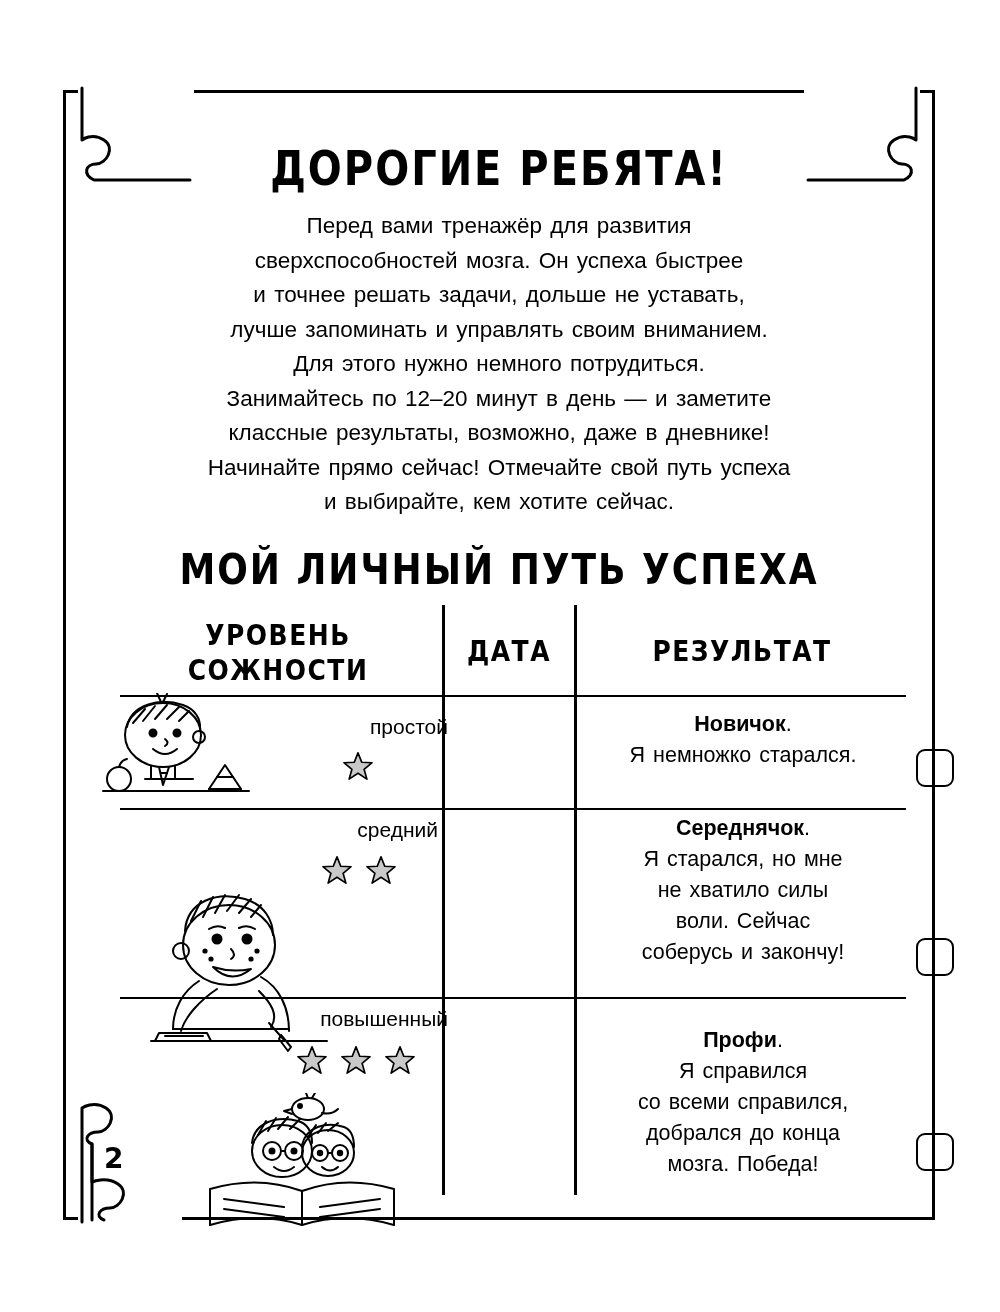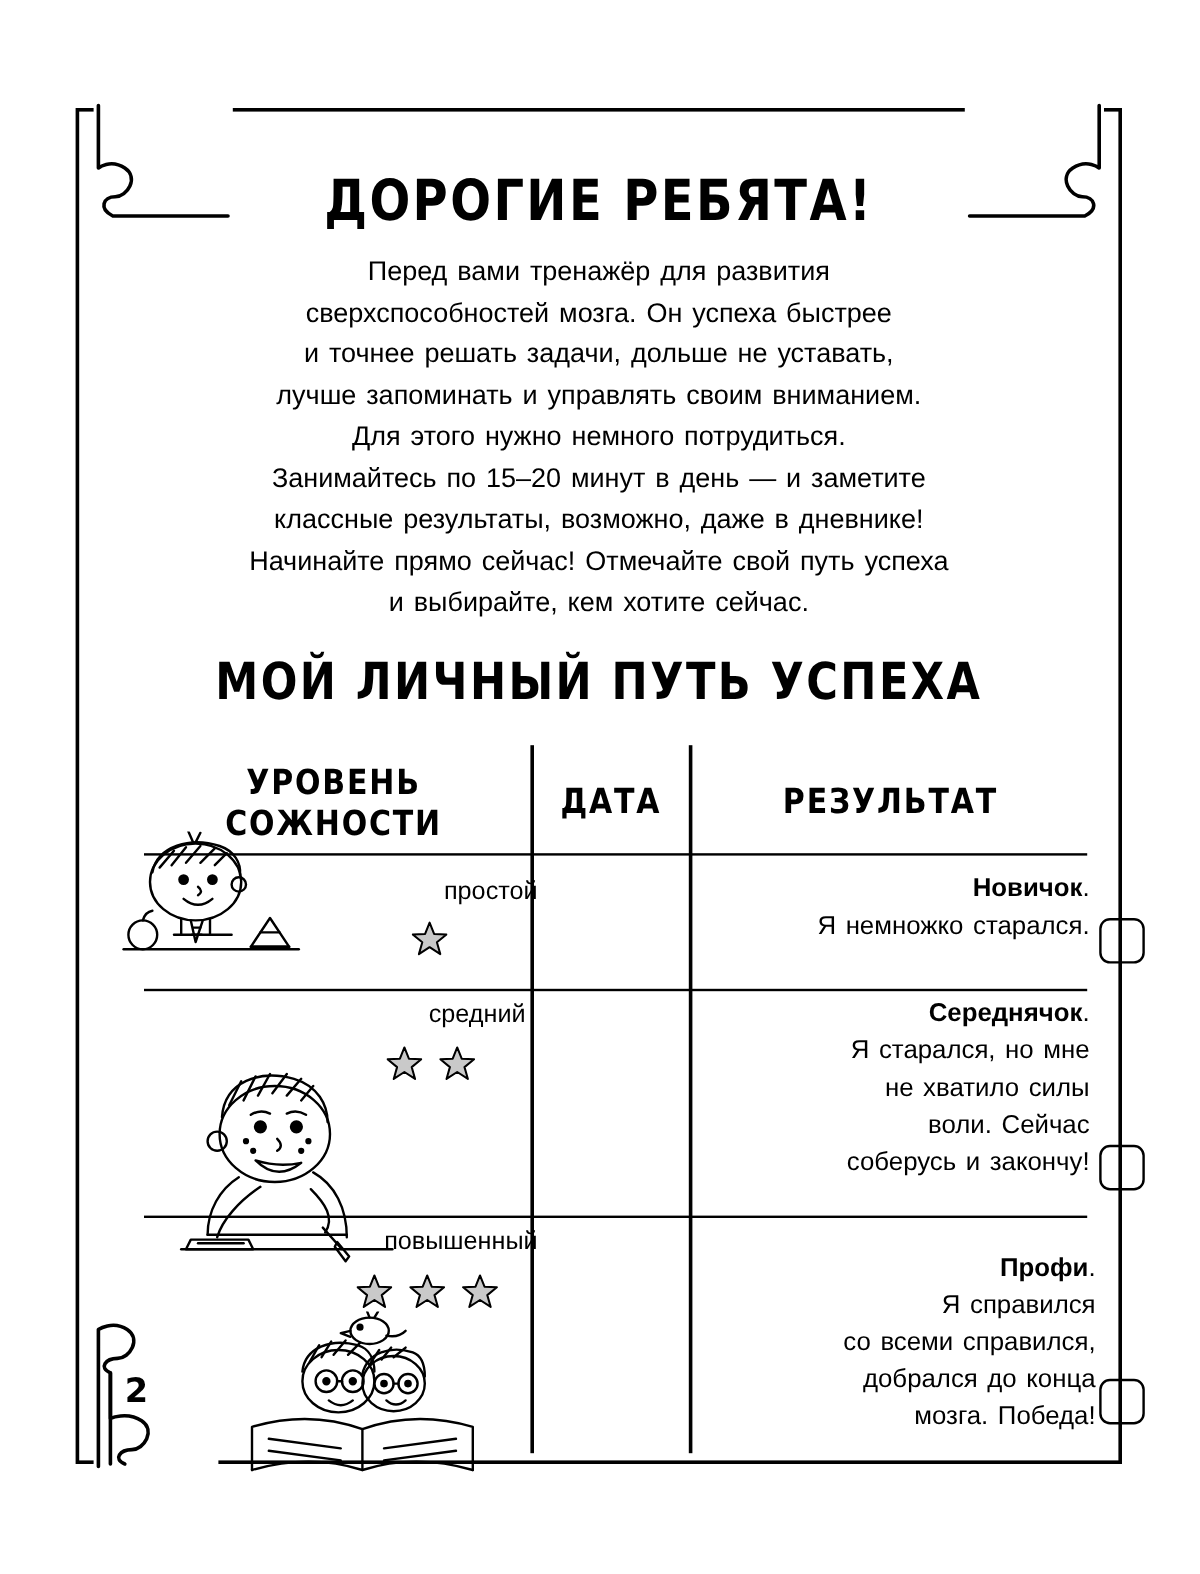--- a/index.html
+++ b/index.html
@@ -74,21 +74,21 @@
     font-size: 36px;
     letter-spacing: 2px;
     transform: scaleY(1.18);
     transform-origin: center top;
   }
 
   
   .table {
     position: absolute;
     left: 32px;
-    top: 528px;
+    top: 512px;
     width: 808px;
     height: 590px;
   }
   .vline {
     position: absolute;
     top: 0;
     width: 3px;
     background: #000;
   }
   .hline {
@@ -130,21 +130,21 @@
 
   .result {
     position: absolute;
     text-align: center;
     font-size: 21.5px;
     line-height: 31px;
     font-family: "Liberation Sans", sans-serif;
     word-spacing: 2px;
   }
   .result b { font-weight: bold; }
-  .result div { white-space: nowrap; text-align: right; }
+  .result div { white-space: nowrap; }
 
   .checkbox {
     position: absolute;
     width: 38px;
     height: 38px;
     border: 2.5px solid #000;
     border-radius: 9px;
     box-sizing: border-box;
   }
 
@@ -187,21 +187,21 @@
   </div>
 
   <div class="title-main">ДОРОГИЕ РЕБЯТА!</div>
 
   <div class="intro">
     <div>Перед вами тренажёр для развития</div>
     <div>сверхспособностей мозга. Он успеха быстрее</div>
     <div>и точнее решать задачи, дольше не уставать,</div>
     <div>лучше запоминать и управлять своим вниманием.</div>
     <div>Для этого нужно немного потрудиться.</div>
-    <div>Занимайтесь по 15–20 минут в день — и заметите</div>
+    <div>Занимайтесь по 12–20 минут в день — и заметите</div>
     <div>классные результаты, возможно, даже в дневнике!</div>
     <div>Начинайте прямо сейчас! Отмечайте свой путь успеха</div>
     <div>и выбирайте, кем хотите сейчас.</div>
   </div>
 
   <div class="title-sub">МОЙ ЛИЧНЫЙ ПУТЬ УСПЕХА</div>
 
   <div class="table">
 
     <div class="vline" style="left:344px; top:0; height:590px;"></div>

